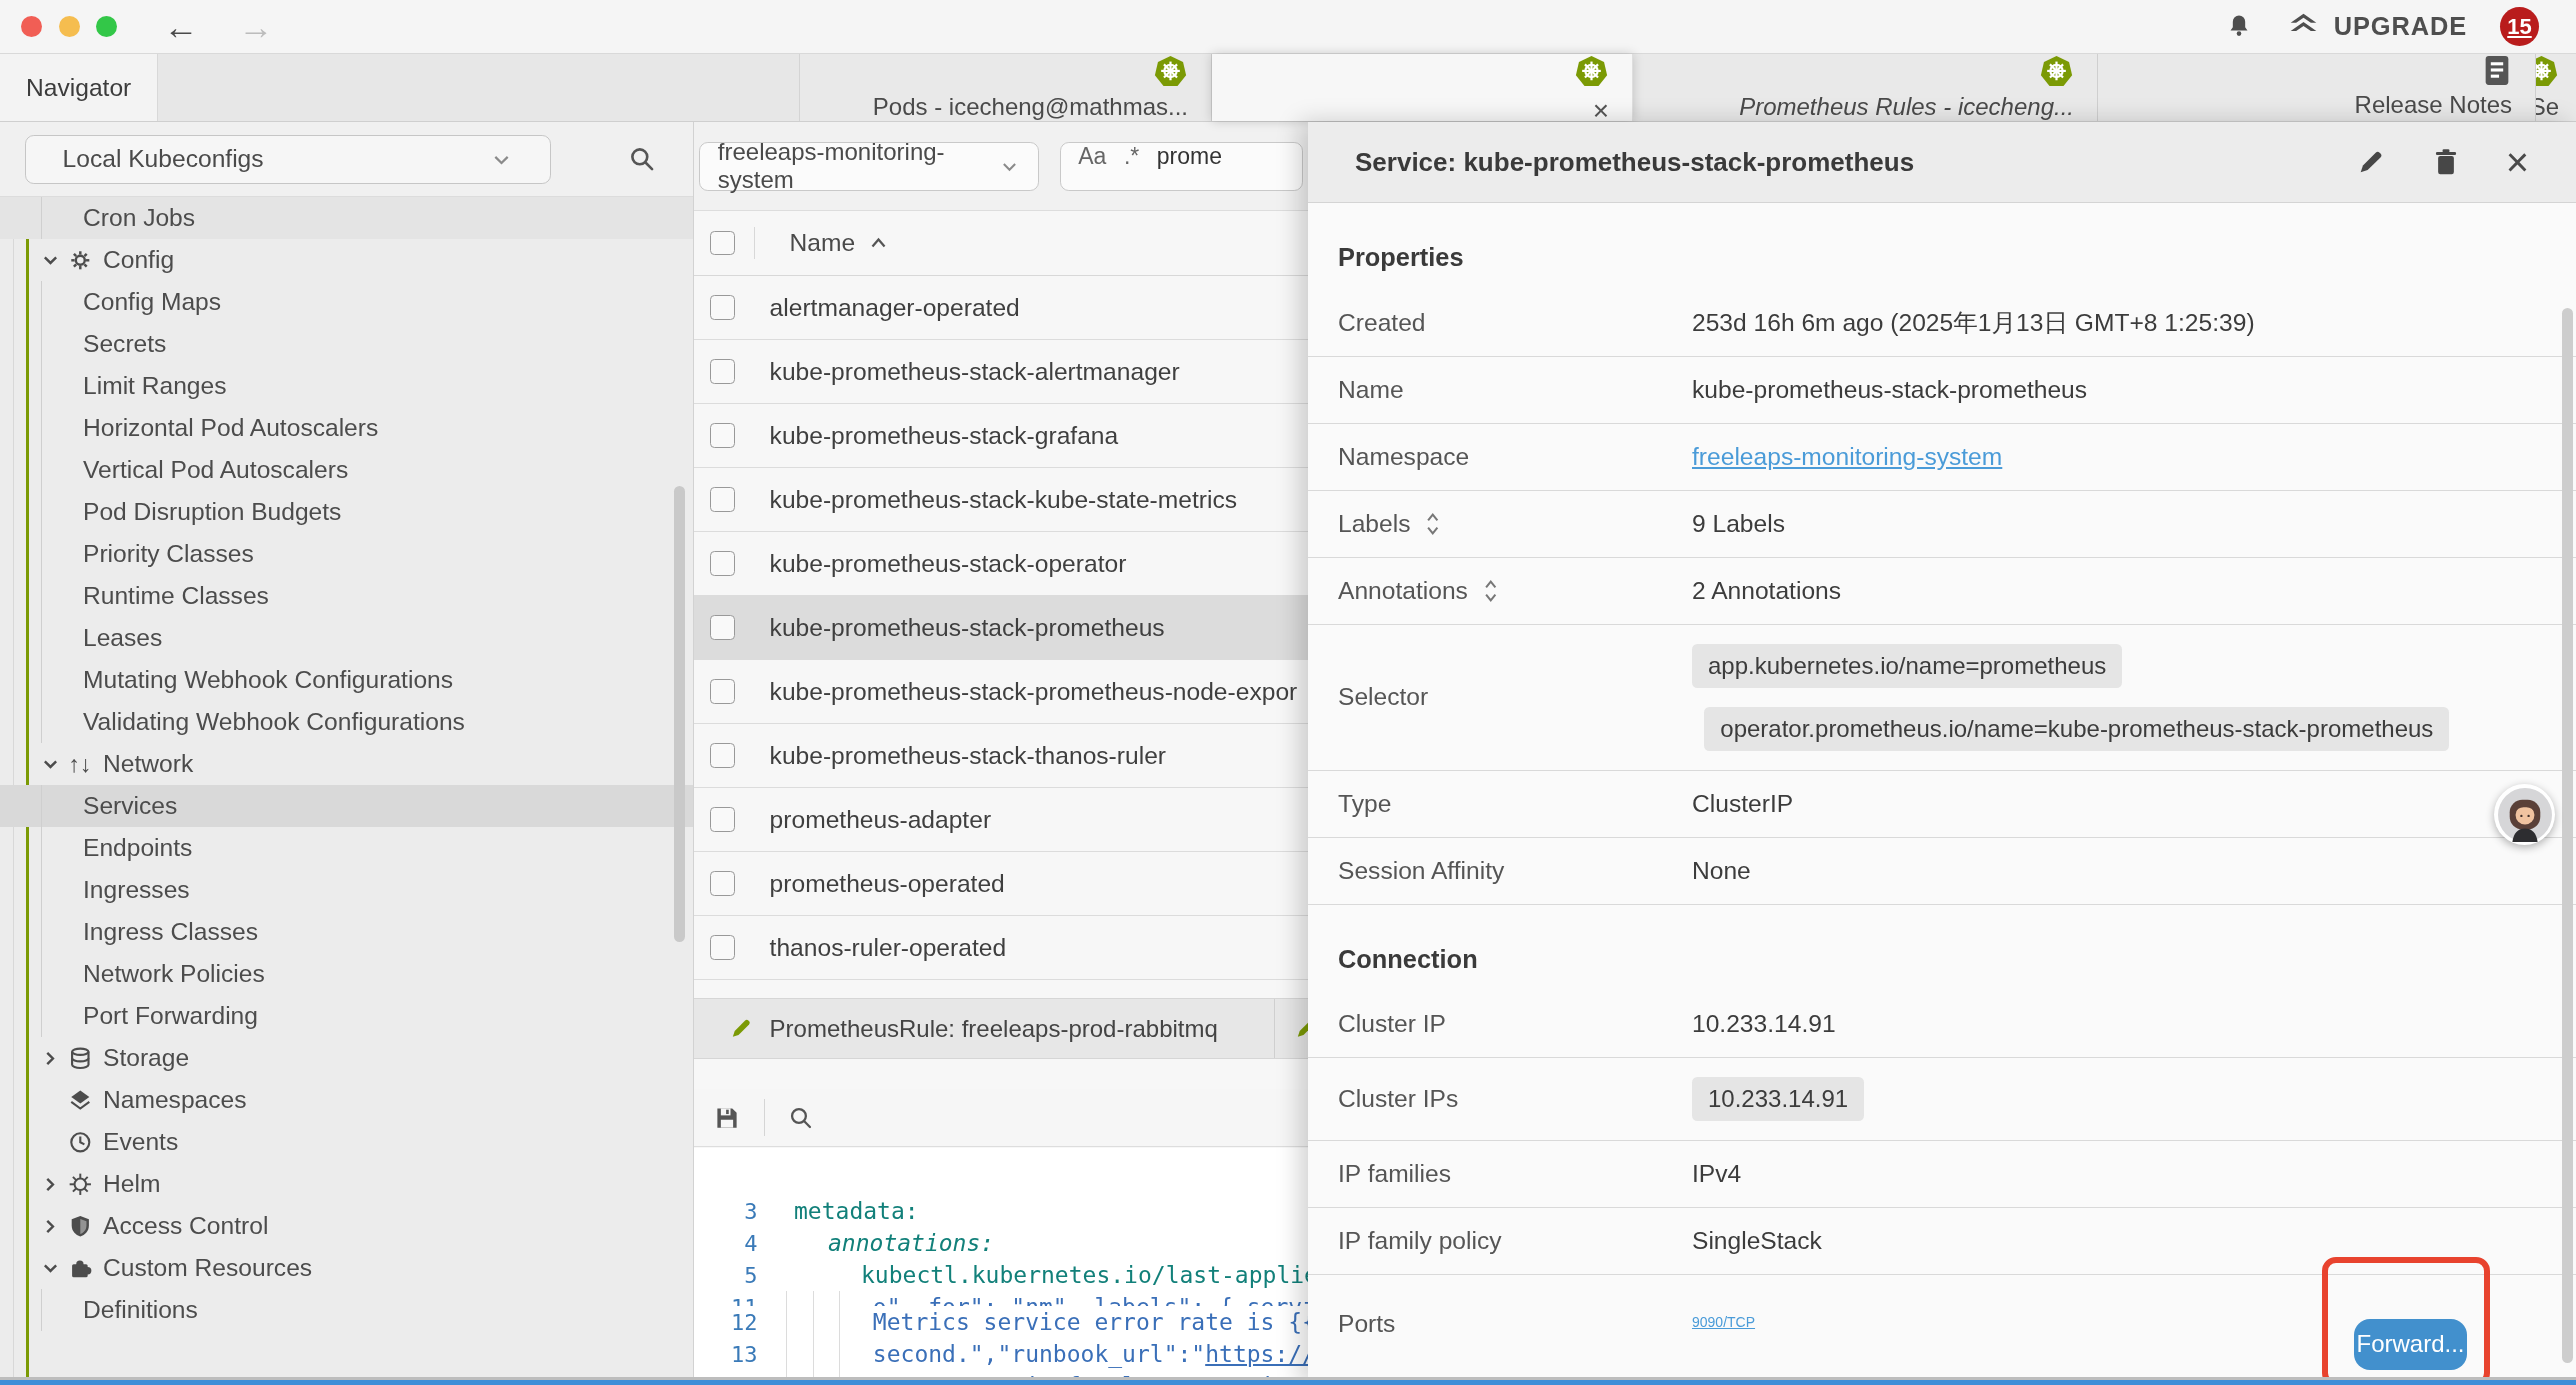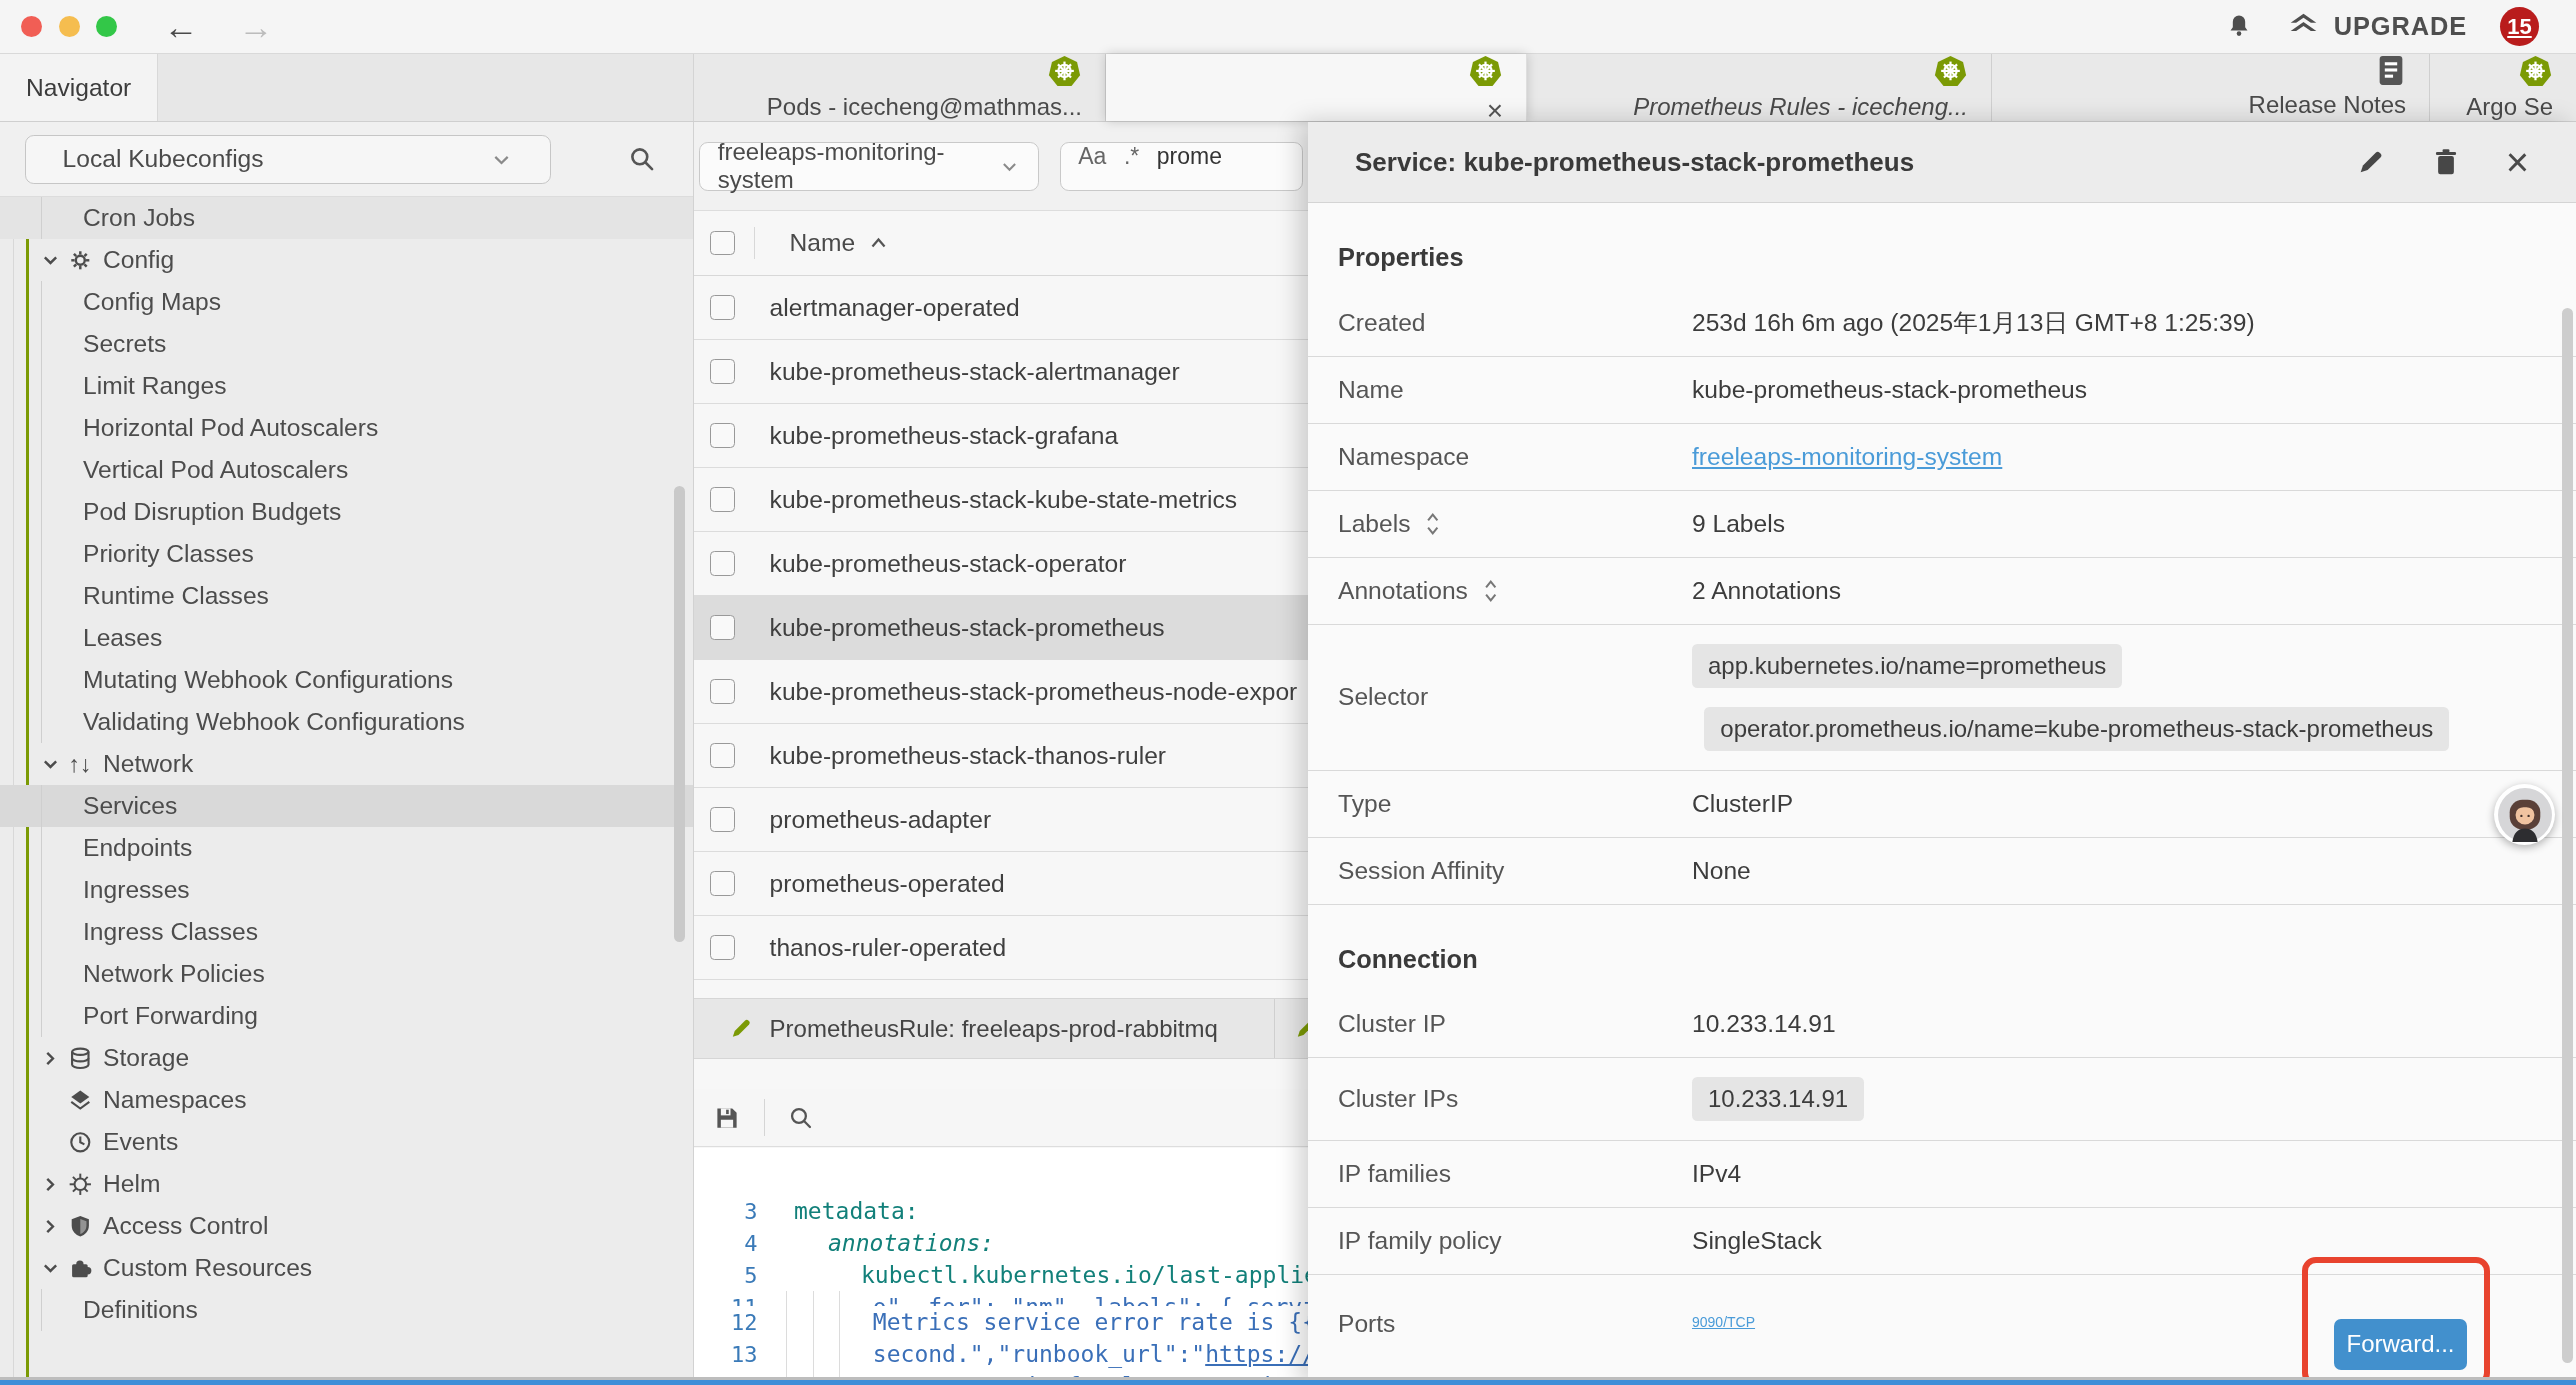--- a/index.html
+++ b/index.html
@@ -15,21 +15,21 @@
   .light.red{ background:#f15e55; } .light.yellow{ background:#f5bd4f; } .light.green{ background:#33c748; }
   .navarrows { display:flex; gap:40px; margin-left:46px; font-size:35px; line-height:1; }
   .arrow-back { color:#4a4a4a; } .arrow-fwd { color:#bcbcbc; }
   .titlebar-right { margin-left:auto; display:flex; align-items:center; gap:33px; margin-right:37px; }
   .upgrade { display:flex; align-items:center; gap:14px; font-size:25.4px; font-weight:600; color:#4e4e4e; letter-spacing:0.9px; }
   .badge { width:39px; height:39px; border-radius:50%; background:#b91c1c; color:#fff;
     font-size:22px; font-weight:700; display:flex; align-items:center; justify-content:center;text-decoration:underline; }
 
   
   .tabstrip { height:68px; display:flex; background:#e4e4e4; border-bottom:0.9px solid #cfcfcf; }
-  .nav-zone { width:694px; flex:none; display:flex; background:#e7e7e7; border-right:0.9px solid #d4d4d4; }
+  .nav-zone { width:800px; flex:none; display:flex; background:#e7e7e7; border-right:0.9px solid #d4d4d4; }
   .navigator-tab { width:158px; background:#f3f3f3; display:flex; align-items:center;
     padding-left:26px; font-size:24.6px; color:#3c3c3c; border-right:0.9px solid #d8d8d8; }
   .maintabs { flex:1; display:flex; min-width:0; }
   .tab { display:flex; align-items:flex-end; gap:4px; padding:0 23px; font-size:24px;
     color:#4a4a4a; border-right:0.9px solid #cfcfcf; background:#e9e9e9; overflow:hidden; white-space:nowrap;flex-direction:column; }
   .tab .lbl { overflow:hidden; text-overflow:ellipsis; }
   .tab.active { background:#f7f7f7; box-shadow:0 0 10.5px rgba(0,0,0,.18); border-right:0.9px solid #dedede; z-index:2; }
   .tab.italic .lbl { font-style:italic; }
   .tab:nth-child(1){ width:412px; flex:none; }
   .tab:nth-child(2){ width:421px; flex:none; }
@@ -118,21 +118,21 @@
   .d-value { font-size:24.6px; color:#3c3c3c; }
   .link { color:#4a9bd8; text-decoration:underline; }
   .chip { background:#e5e5e5; border-radius:5.3px; padding:8px 16px; font-size:24px; color:#3c3c3c;
     display:inline-block; width:max-content; }
   .d-row.chips { align-items:center; padding-top:19px; padding-bottom:19px; }
   .chipcol { display:flex; flex-direction:column; gap:19px; }
   .chipcol .chip:nth-child(2) { margin-left:12.3px; }
   .d-row.ports { border-bottom:none; align-items:flex-start; padding-top:8.8px; }
   .portcol { flex:1; display:flex; flex-direction:column; }
   .port-line { display:flex; align-items:center; height:77px; }
-  .fwd-btn { width:133px; height:51px; background:#4290cd; color:#fff; border:none; border-radius:7px;
+  .fwd-btn { width:113px; height:51px; background:#4290cd; color:#fff; border:none; border-radius:16px;
     font-size:24px; font-family:inherit; display:flex; align-items:center; justify-content:center;margin-top:44px; }
   .btn-plain { margin-left:auto; margin-right:79px; }
   .btn-ring { position:relative; margin-left:auto; margin-right:79px; }
   .btn-ring::before { content:""; position:absolute; left:-32px; right:-23px; top:-17.5px; bottom:-17.5px;
     border:6.1px solid #e8432e; border-radius:14px; pointer-events:none; }
   .avatar { position:absolute; left:1186px; top:581px; width:61px; height:61px; border-radius:50%;
     background:#fff; box-shadow:0 2.6px 8.8px rgba(0,0,0,.3); display:flex; align-items:center; justify-content:center; z-index:30; }
   .d-scroll { position:absolute; right:2.6px; top:105px; bottom:21px; width:11.4px; background:#cdcdcd; border-radius:6.1px; }
 
   .bottom-gray { position:absolute; left:0; right:0; bottom:5.3px; height:2.6px; background:#bdbdbd; z-index:60; }

